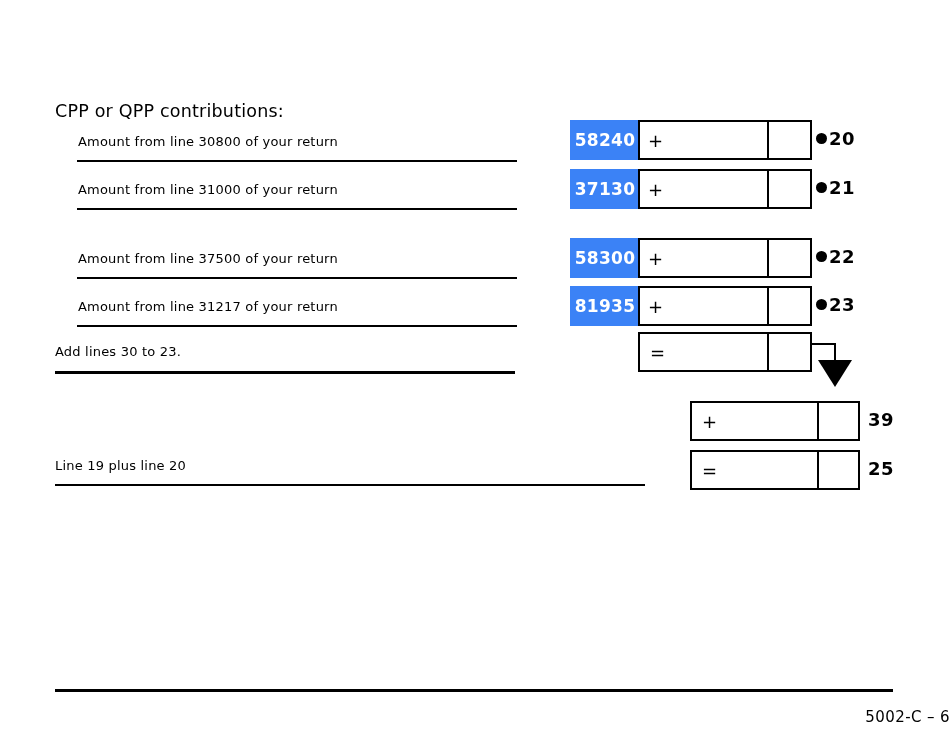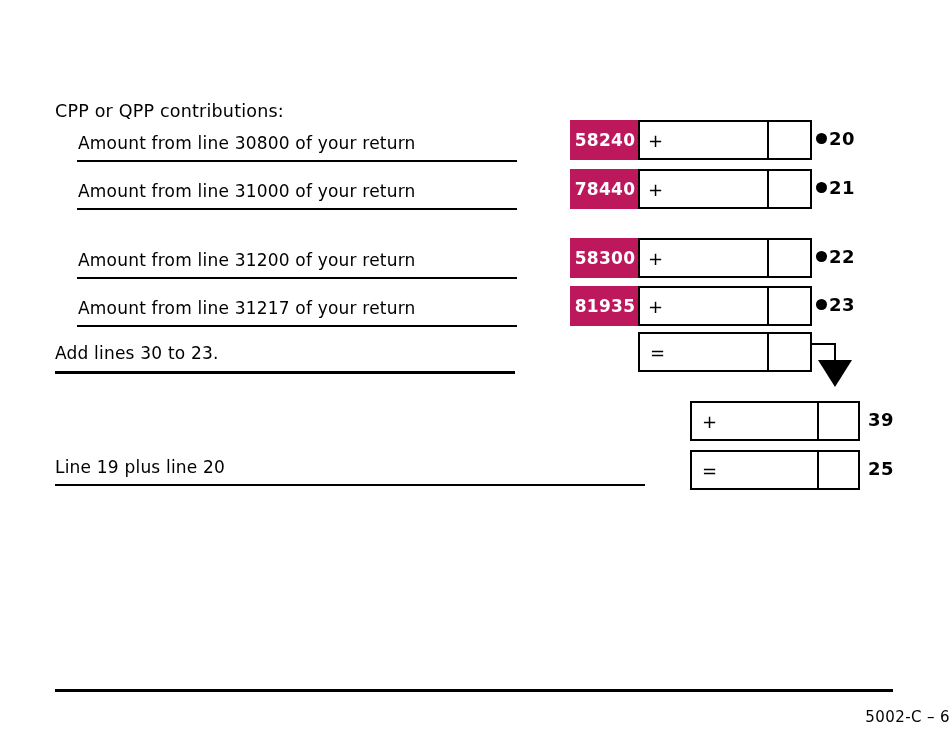--- a/index.html
+++ b/index.html
@@ -19,21 +19,21 @@
     position: absolute;
     left: 0; top: 16px;
     width: 950px;
     height: 733px;
     margin-top: 24px;
   }
 
   
   .lbl {
     position: absolute;
-    font-size: 17px;
+    font-size: 13px;
     line-height: 1;
     letter-spacing: 0.2px;
     white-space: nowrap;
   }
   .heading { font-size: 17.5px; }
 
   
   .rule {
     position: absolute;
     background: #000000;
@@ -44,21 +44,21 @@
   
   .box {
     position: absolute;
     box-sizing: border-box;
     border: 2px solid #000000;
     background: #ffffff;
   }
   .codebox {
     position: absolute;
     box-sizing: border-box;
-    background: #be185d;
+    background: #3b82f6;
     color: #ffffff;
     font-weight: bold;
     font-size: 17px;
     letter-spacing: 0.3px;
     display: flex;
     align-items: center;
     justify-content: center;
   }
   .opsign {
     position: absolute;
@@ -128,29 +128,29 @@
   <div class="codebox" style="left:570px; top:80px; width:70px; height:40px;">58240</div>
   <div class="box" style="left:638px; top:80px; width:174px; height:40px;"></div>
   <div class="opsign" style="left:648px; top:92px;">+</div>
   <div class="divider" style="left:767px; top:80px; height:40px;"></div>
   <div class="bullet" style="left:816px; top:93px;"></div>
   <div class="linenum" style="left:829px; top:90px;">20</div>
 
   <div class="lbl" style="left:78px; top:143px;">Amount from line 31000 of your return</div>
   <div class="rule" style="left:77px; top:168px; width:440px;"></div>
 
-  <div class="codebox" style="left:570px; top:129px; width:70px; height:40px;">78440</div>
+  <div class="codebox" style="left:570px; top:129px; width:70px; height:40px;">37130</div>
   <div class="box" style="left:638px; top:129px; width:174px; height:40px;"></div>
   <div class="opsign" style="left:648px; top:141px;">+</div>
   <div class="divider" style="left:767px; top:129px; height:40px;"></div>
   <div class="bullet" style="left:816px; top:142px;"></div>
   <div class="linenum" style="left:829px; top:139px;">21</div>
 
 
-  <div class="lbl" style="left:78px; top:212px;">Amount from line 31200 of your return</div>
+  <div class="lbl" style="left:78px; top:212px;">Amount from line 37500 of your return</div>
   <div class="rule" style="left:77px; top:237px; width:440px;"></div>
 
   <div class="codebox" style="left:570px; top:198px; width:70px; height:40px;">58300</div>
   <div class="box" style="left:638px; top:198px; width:174px; height:40px;"></div>
   <div class="opsign" style="left:648px; top:210px;">+</div>
   <div class="divider" style="left:767px; top:198px; height:40px;"></div>
   <div class="bullet" style="left:816px; top:211px;"></div>
   <div class="linenum" style="left:829px; top:208px;">22</div>
 
   <div class="lbl" style="left:78px; top:260px;">Amount from line 31217 of your return</div>

